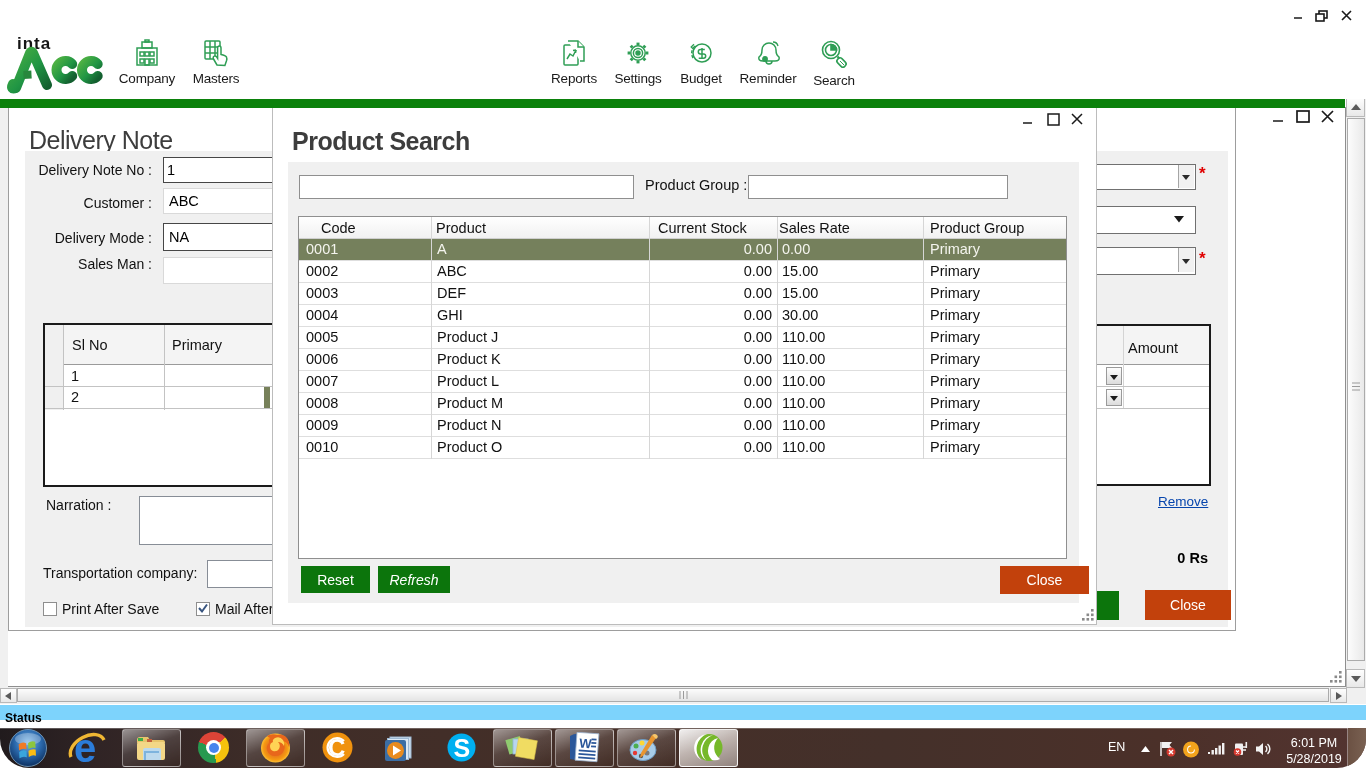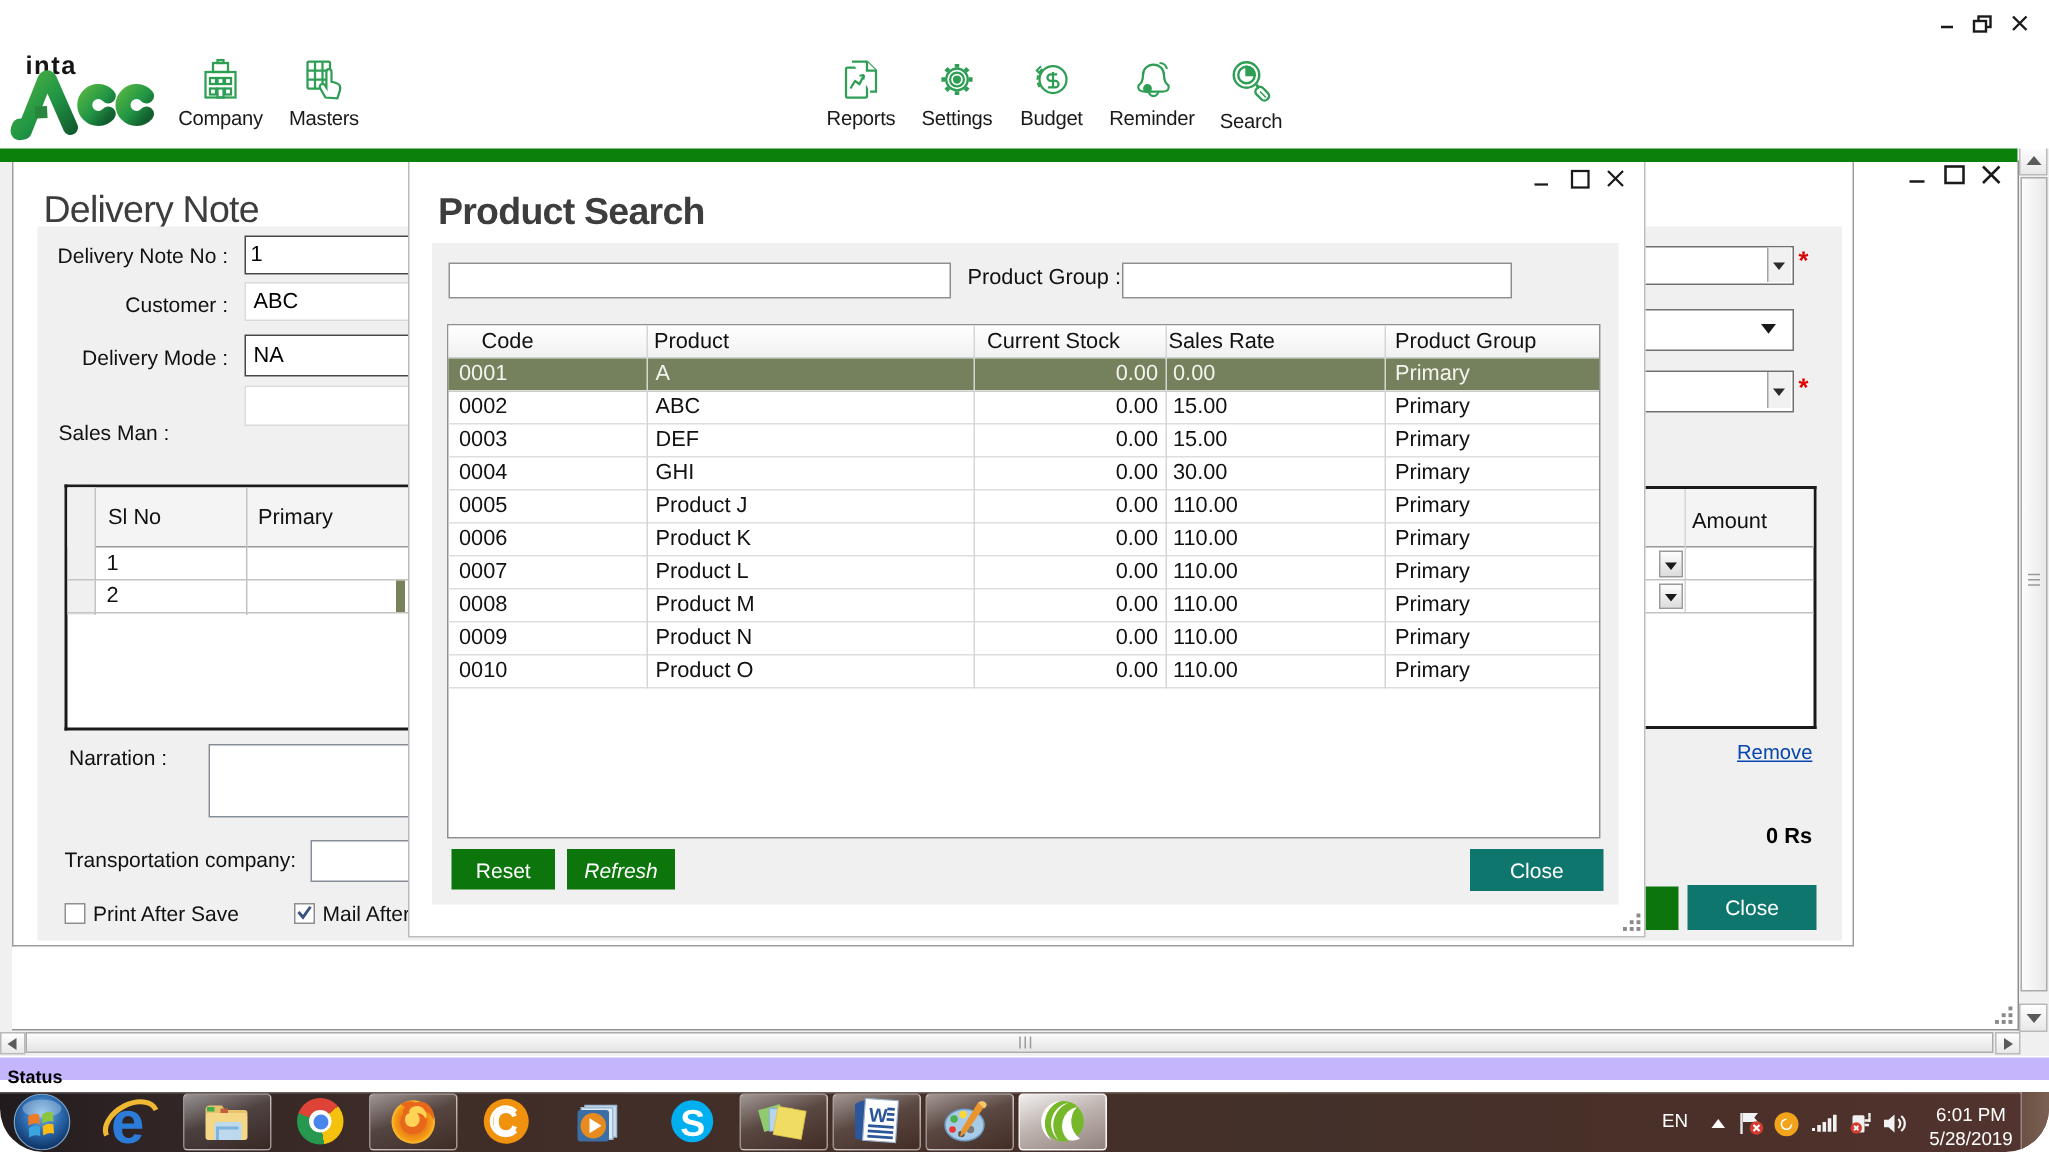--- a/index.html
+++ b/index.html
@@ -2,21 +2,21 @@
 <html><head>
 <meta charset="utf-8">
 <style>
 html,body{margin:0;padding:0;}
 body{width:1366px;height:768px;overflow:hidden;font-family:"Liberation Sans",sans-serif;background:#fff;}
 #screen{position:relative;width:1366px;height:768px;overflow:hidden;border-radius:29px;}
 .abs{position:absolute;}
 .lbl{position:absolute;font-size:14px;color:#111;white-space:nowrap;}
 .tb{position:absolute;background:#fff;}
 .gbtn{position:absolute;background:#0c750c;color:#fff;font-size:14px;display:flex;align-items:center;justify-content:center;}
-.rbtn{position:absolute;background:#0f766e;color:#fff;font-size:14px;display:flex;align-items:center;justify-content:center;}
+.rbtn{position:absolute;background:#c2410c;color:#fff;font-size:14px;display:flex;align-items:center;justify-content:center;margin-left:20px;}
 .titem{position:absolute;top:36px;width:120px;text-align:center;}
 .titem .ic{display:block;margin:3px auto 0 auto;}
 .titem .tx{display:block;margin-top:0px;font-size:13.5px;color:#1a1a1a;letter-spacing:-0.2px;white-space:nowrap;}
 .rw{position:absolute;left:0;width:767px;height:22px;border-bottom:1px solid #dedede;box-sizing:border-box;}
 .rw i,.rw b,.rw u,.rw s,.rw p{position:absolute;top:2px;font-style:normal;font-weight:normal;text-decoration:none;margin:0;}
 .rw i{left:7px;}
 .rw b{left:138px;}
 .rw u{left:250px;width:223px;text-align:right;}
 .rw s{left:483px;}
 .rw p{left:631px;}
@@ -174,21 +174,21 @@
       </g>
 </svg>
 
 <div class="abs" style="left:8px;top:107px;width:1228px;height:524px;background:#fff;border-left:1px solid #9d9d9d;border-right:1px solid #9d9d9d;border-bottom:1px solid #9d9d9d;box-sizing:border-box;z-index:2;"></div>
 <div class="abs" style="left:29px;top:126px;font-size:25px;color:#3d3d3d;letter-spacing:-0.5px;z-index:2;">Delivery Note</div>
 <div class="abs" style="left:25px;top:151px;width:1203px;height:476px;background:#f0f0f0;z-index:2;" id="win1gray"></div>
 
 <div class="lbl" style="left:0;top:162px;width:152px;text-align:right;z-index:2;">Delivery Note No :</div>
 <div class="lbl" style="left:0;top:195px;width:152px;text-align:right;z-index:2;">Customer :</div>
 <div class="lbl" style="left:0;top:230px;width:152px;text-align:right;z-index:2;">Delivery Mode :</div>
-<div class="lbl" style="left:0;top:280px;width:152px;text-align:center;z-index:2;">Sales Man :</div>
+<div class="lbl" style="left:0;top:256px;width:152px;text-align:right;z-index:2;">Sales Man :</div>
 <div class="tb" style="left:163px;top:157px;width:115px;height:24px;border:1px solid #464646;z-index:2;font-size:14.5px;line-height:24px;padding-left:3px;">1</div>
 <div class="tb" style="left:163px;top:188px;width:115px;height:24px;border:1px solid #d9d9d9;z-index:2;font-size:14.5px;line-height:24px;padding-left:5px;">ABC</div>
 <div class="tb" style="left:163px;top:223px;width:115px;height:26px;border:1px solid #464646;z-index:2;font-size:14.5px;line-height:26px;padding-left:5px;">NA</div>
 <div class="tb" style="left:163px;top:257px;width:115px;height:25px;border:1px solid #d9d9d9;z-index:2;"></div>
 
 <div class="abs" style="left:43px;top:323px;width:229px;height:164px;background:#fff;border:2px solid #1a1a1a;border-right:none;box-sizing:border-box;z-index:2;">
   <div class="abs" style="left:0;top:0;width:227px;height:40px;background:#f4f4f4;border-bottom:1px solid #9a9a9a;box-sizing:border-box;"></div>
   <div class="abs" style="left:0;top:0;width:19px;height:85px;background:#f0f0f0;border-right:1px solid #c3c3c3;box-sizing:border-box;"></div>
   <div class="abs" style="left:119px;top:0;width:1px;height:85px;background:#c3c3c3;"></div>
   <div class="abs" style="left:27px;top:12px;font-size:14.5px;color:#111;">Sl No</div>
@@ -390,21 +390,21 @@
         <line x1="2" y1="1" x2="2" y2="9"></line>
         <line x1="5.5" y1="1" x2="5.5" y2="9"></line>
         <line x1="9" y1="1" x2="9" y2="9"></line>
       </g>
     </svg>
 <div class="abs" style="left:1330px;top:688px;width:17px;height:15px;background:linear-gradient(#fefefe,#e8e8e8);border:1px solid #b9b9b9;box-sizing:border-box;z-index:4;"></div>
 <svg class="abs" style="left:1335px;top:691px;z-index:4;" width="8" height="10" viewBox="0 0 8 10">
       <path d="M1 1 L7 5 L1 9 Z" fill="#5a5a5a"></path>
     </svg>
 
-<div class="abs" style="left:0;top:704px;width:1366px;height:16px;background:#c4b5fd;border-top:1px solid #ffffff;box-sizing:border-box;z-index:5;">
+<div class="abs" style="left:0;top:704px;width:1366px;height:16px;background:#7dd3fc;border-top:1px solid #ffffff;box-sizing:border-box;z-index:5;">
   <div class="abs" style="left:5px;top:6px;font-size:12px;font-weight:bold;color:#000;">Status</div>
 </div>
 
 <div class="abs" style="left:0;top:728px;width:1366px;height:40px;background:linear-gradient(to right,#211b1d 0%,#302425 7%,#3f2d28 20%,#452f28 45%,#44302a 65%,#4b3029 85%,#533430 100%);z-index:6;" id="taskbar">
   <div class="abs" style="left:0;top:0;width:1366px;height:1px;background:rgba(255,255,255,0.25);"></div>
   
   <svg class="abs" style="left:8px;top:1px;" width="40" height="38" viewBox="0 0 40 38">
     <defs>
       <radialGradient id="orb" cx="0.5" cy="0.35" r="0.75">
         <stop offset="0" stop-color="#7db8e8"></stop>

